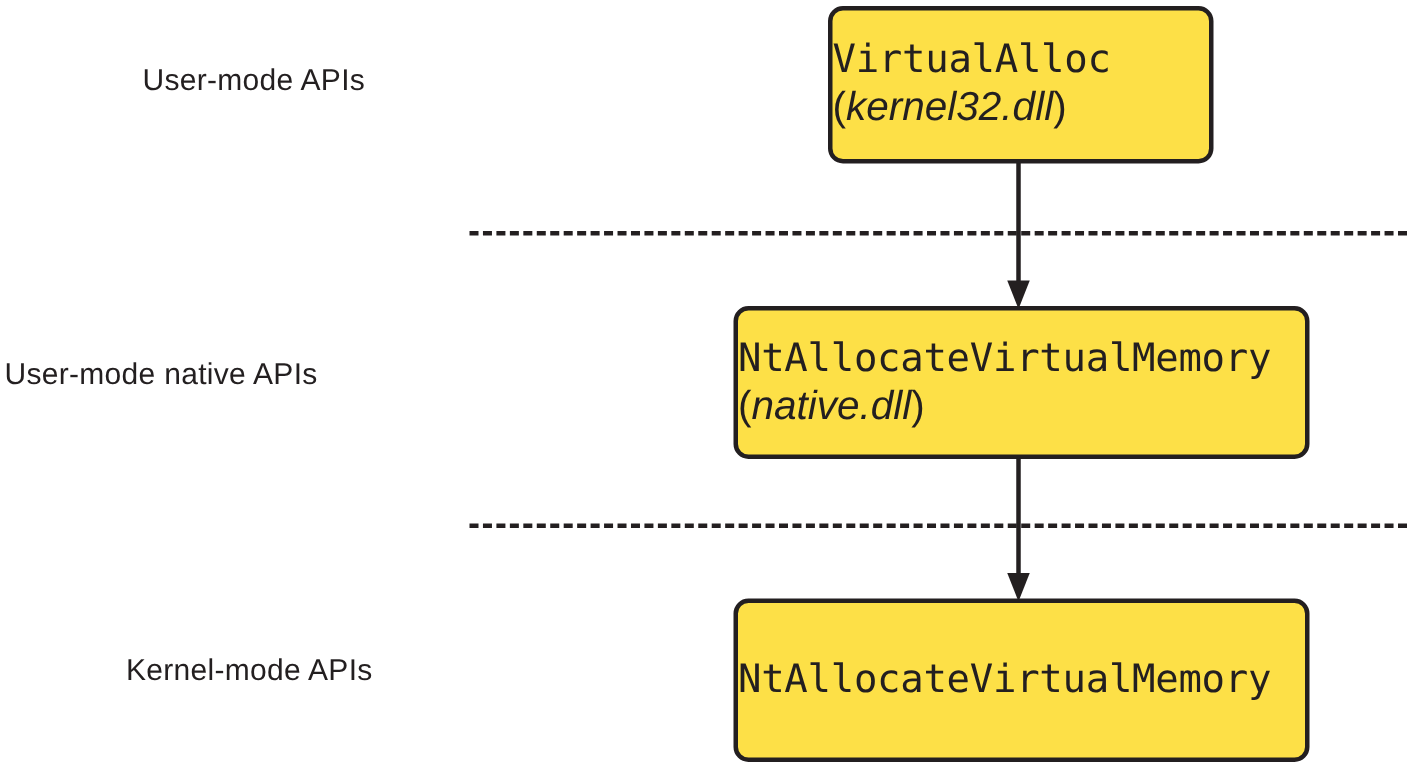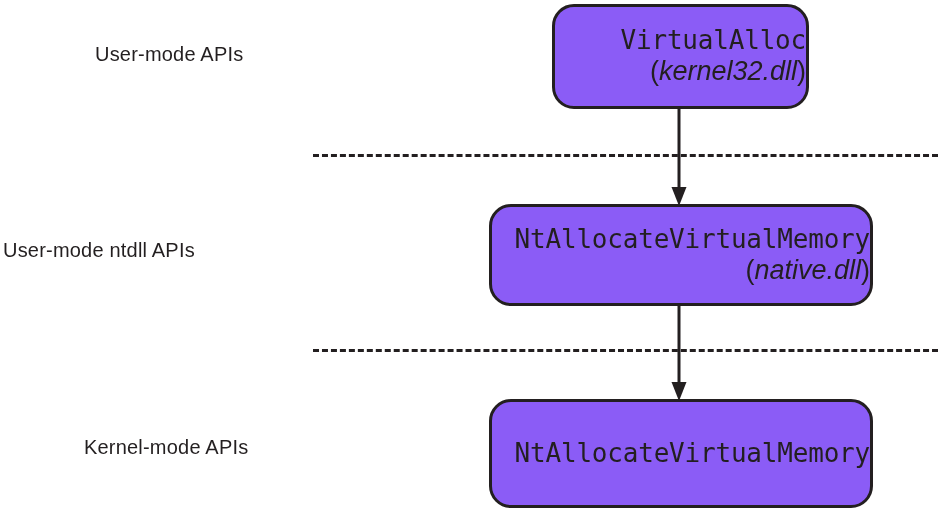--- a/index.html
+++ b/index.html
@@ -40,25 +40,25 @@
     border-top: 3px dashed #231f20;
   }
   #separator-1 { top: 154px; }
   #separator-2 { top: 349px; }
 
   
   .api-box {
     position: absolute;
     box-sizing: border-box;
     border: 3px solid #231f20;
-    border-radius: 22px;
-    background: #8b5cf6;
+    border-radius: 10px;
+    background: #fde047;
     display: flex;
     flex-direction: column;
-    align-items: flex-end;
+    align-items: flex-start;
     justify-content: center;
     color: #231f20;
     z-index: 3;
   }
   .api-name {
     font-family: "DejaVu Sans Mono", "Liberation Mono", monospace;
     font-size: 26px;
     line-height: 1.08;
     white-space: nowrap;
     letter-spacing: -0.2px;
@@ -96,21 +96,21 @@
   #arrow-1 { left: 662px; top: 104px;  width: 34px; height: 104px; }
   #arrow-2 { left: 662px; top: 301px;  width: 34px; height: 102px; }
 </style>
 </head>
 <body>
 
 <div id="page">
 
   <div id="label-user-mode" class="tier-label">User-mode APIs</div>
 
-  <div id="label-user-native" class="tier-label">User-mode ntdll APIs</div>
+  <div id="label-user-native" class="tier-label">User-mode native APIs</div>
 
   <div id="label-kernel-mode" class="tier-label">Kernel-mode APIs</div>
 
   <div id="separator-1" class="separator"></div>
 
   <div id="separator-2" class="separator"></div>
 
   <svg id="arrow-1" class="arrow-svg" viewBox="0 0 34 104">
     <line x1="17" y1="0" x2="17" y2="88" stroke="#231f20" stroke-width="3"></line>
     <polygon points="17,102 9.5,83 24.5,83" fill="#231f20"></polygon>

